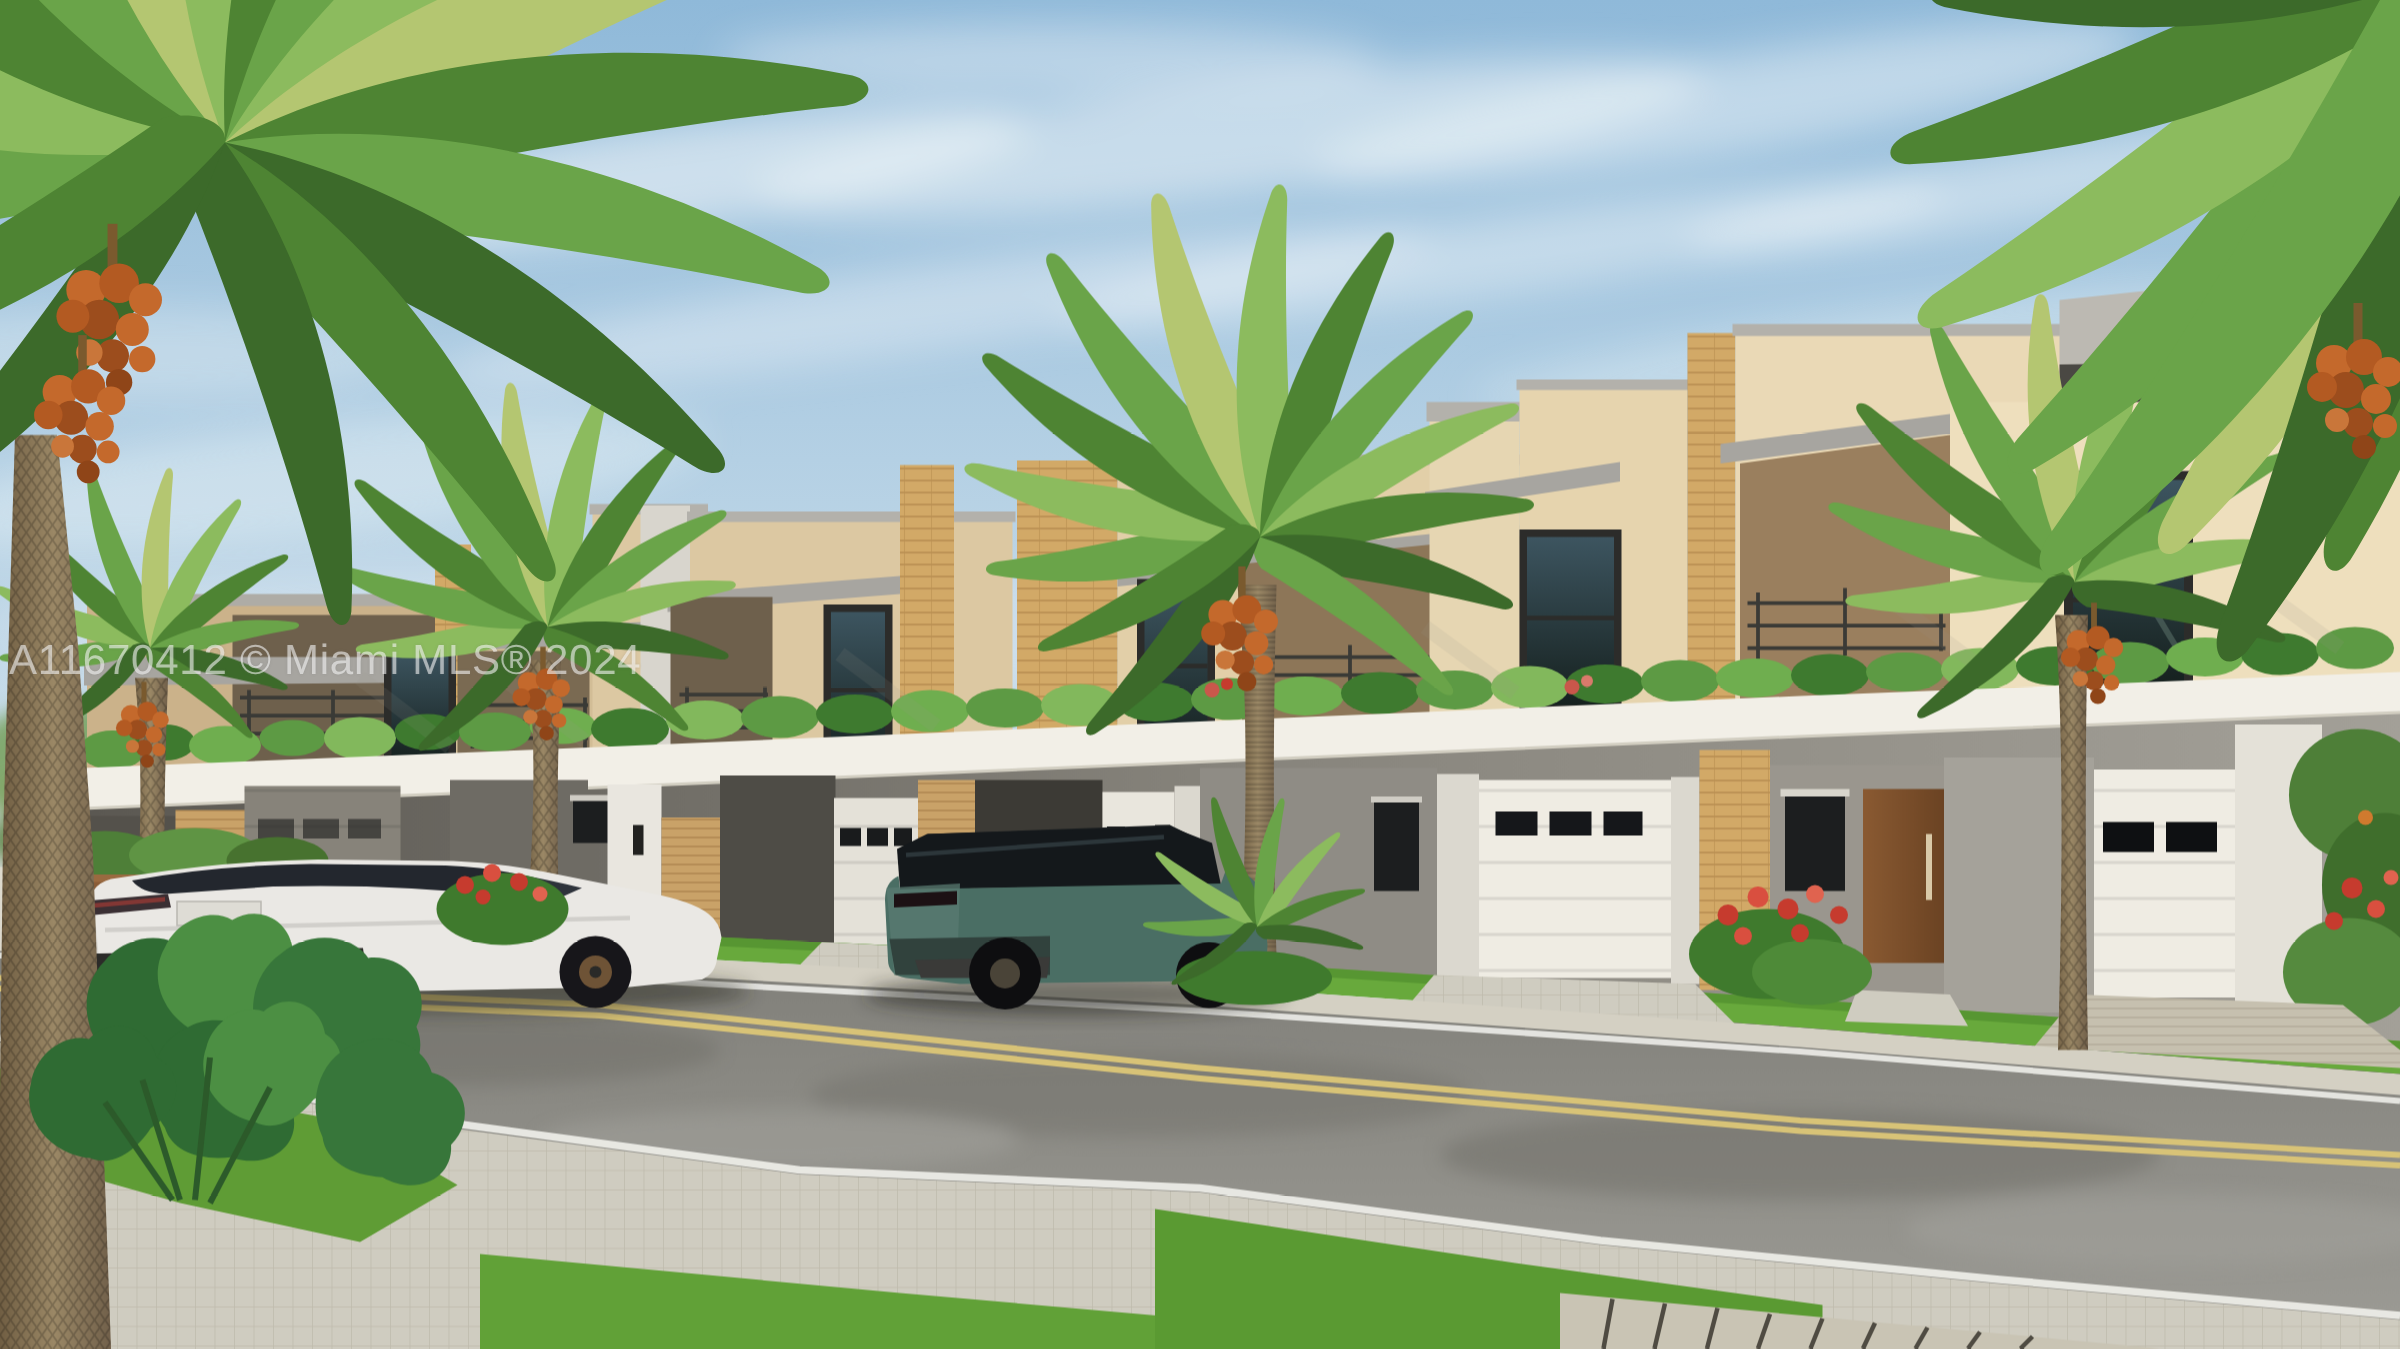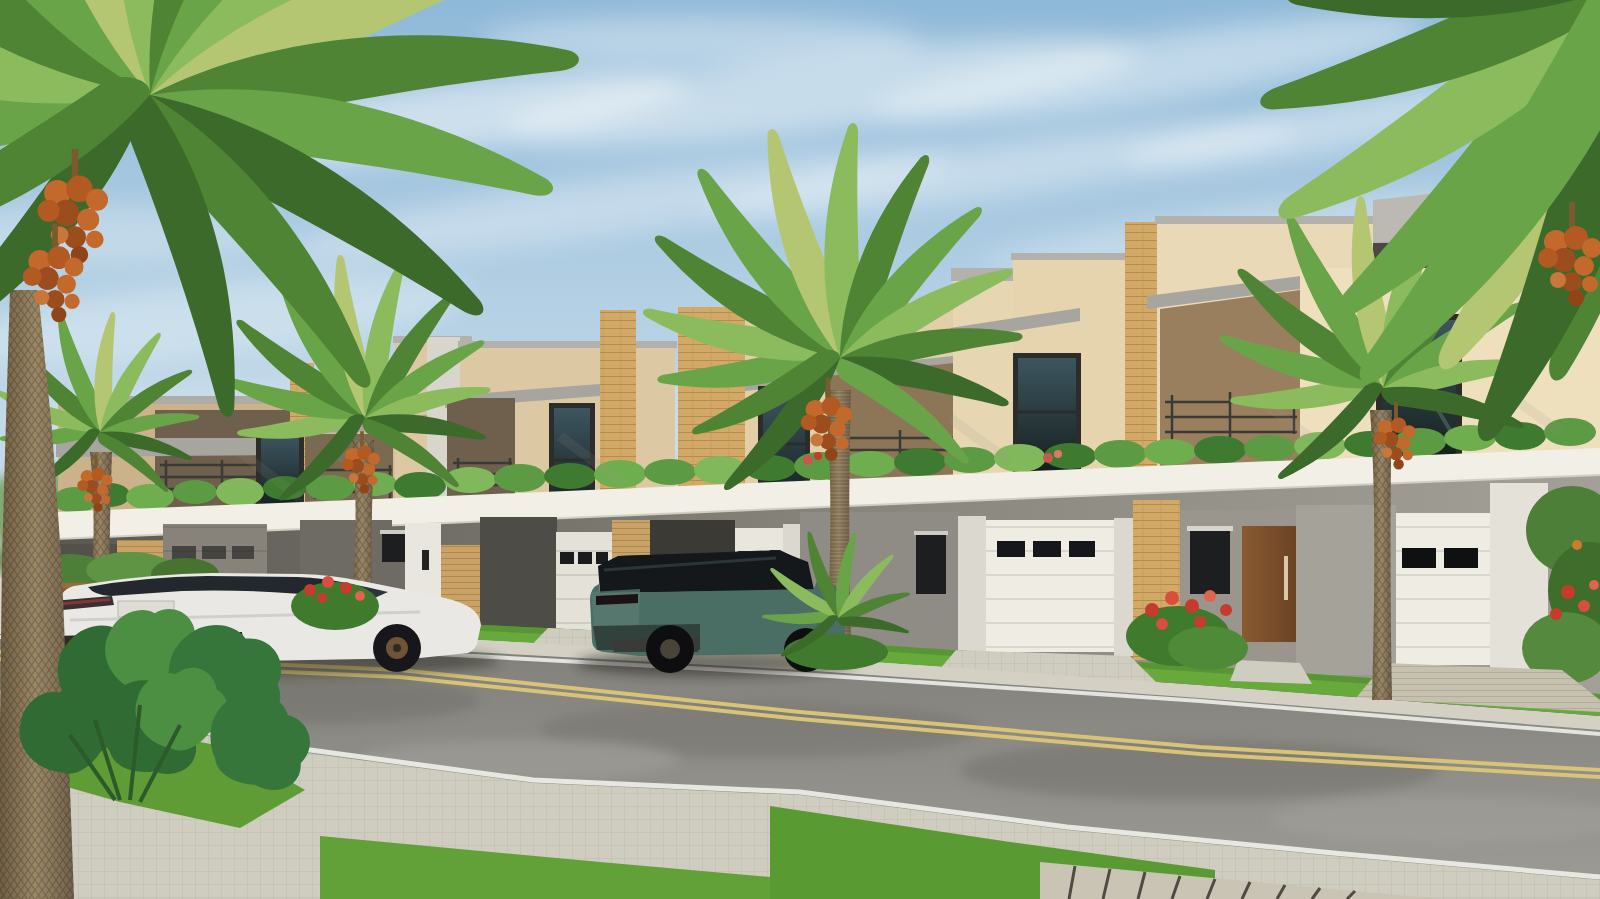--- a/index.html
+++ b/index.html
@@ -593,13 +593,14 @@
     <use href="#frond" class="f1" transform="rotate(170) scale(1.35)"></use>
           <use href="#frond" class="f5" transform="rotate(184) scale(1.2)"></use>
     <use href="#frond" class="f5" transform="rotate(120) scale(1.6)"></use>
           <use href="#frond" class="f2" transform="rotate(135) scale(1.62)"></use>
   </g>
   <use href="#dates" transform="translate(1572 230) scale(2.0)"></use>
 </g>
 
 </svg>
 
+<div class="watermark">A11670412 © Miami MLS® 2024</div>
 </div>
 
 </body></html>

